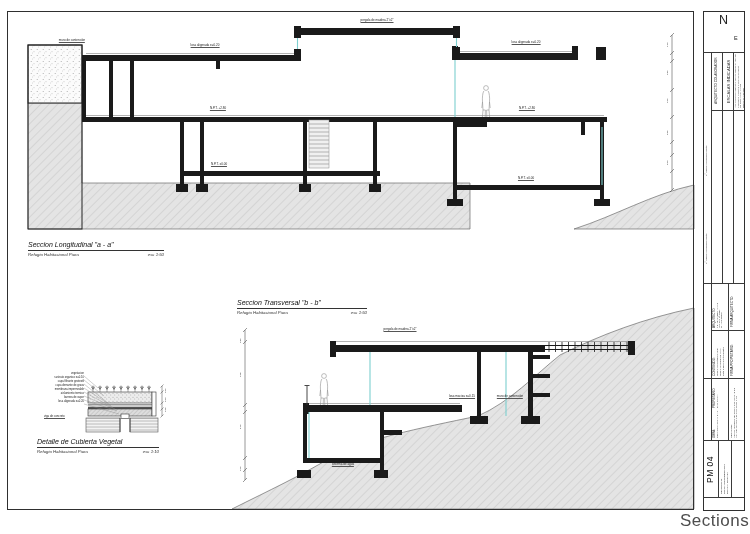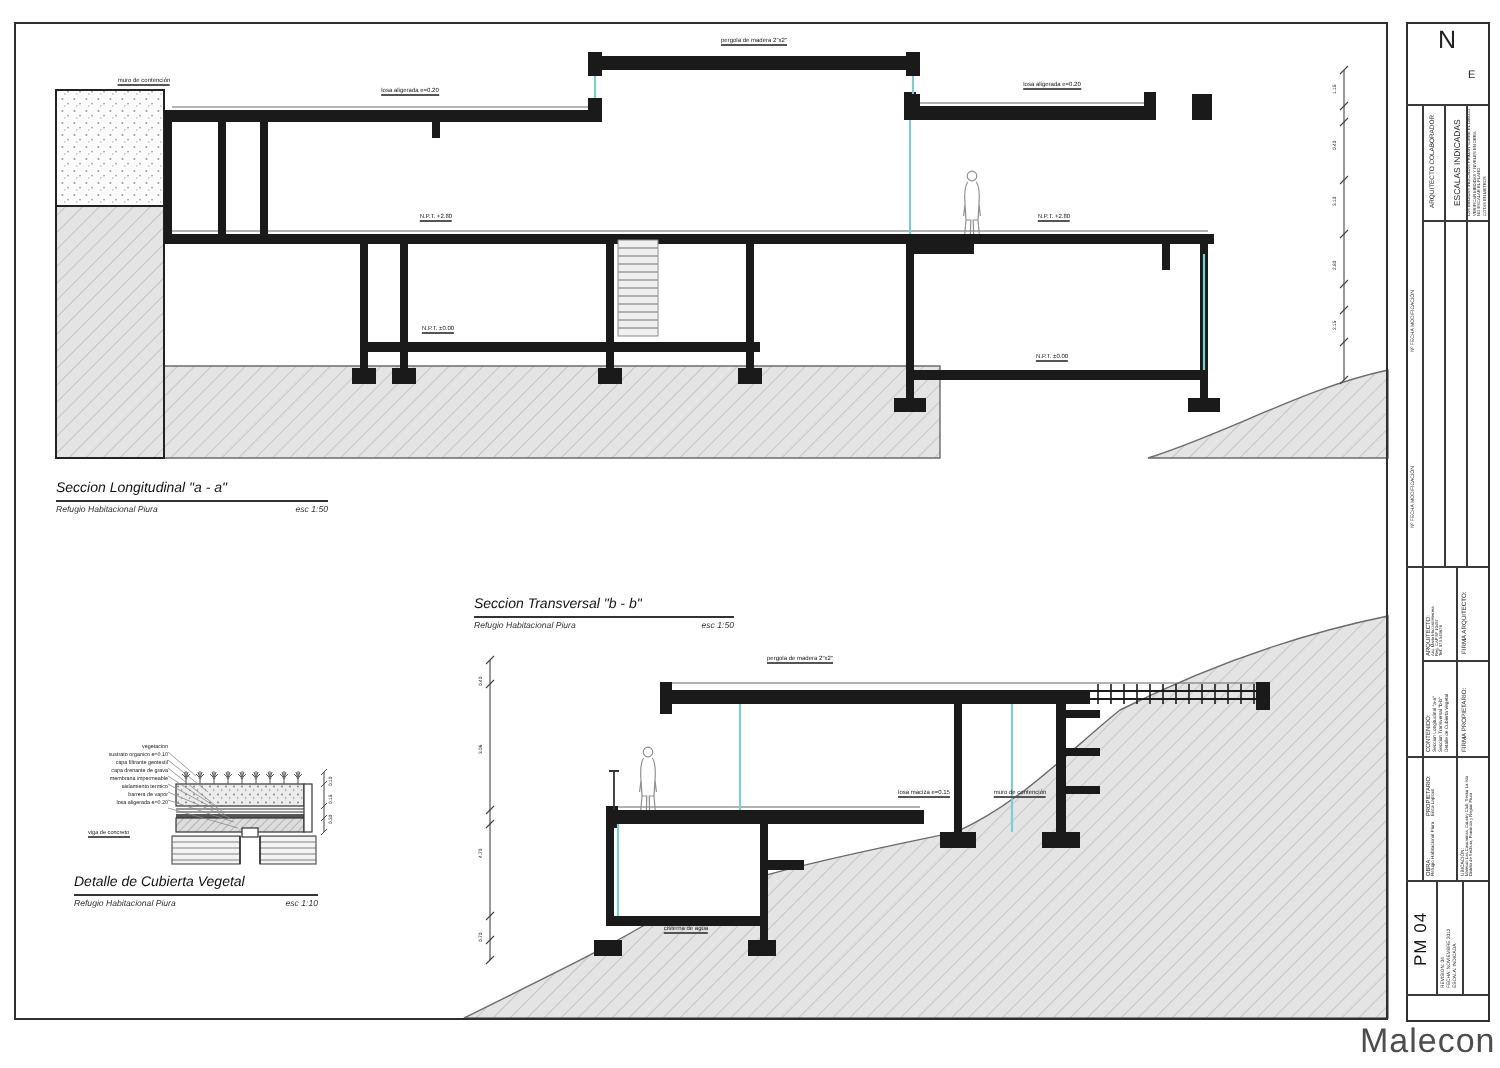--- a/index.html
+++ b/index.html
@@ -313,14 +313,14 @@
     <span style="font-size:2.1px">Malecon Las Casuarinas, Country Club, Sector La Isla</span>
     <span style="font-size:2.1px">Distrito de Sechura, Provincia y Region Piura</span>
   </div>
   <span class="vt" style="left:705px;top:444px;height:50px;font-size:8.5px;letter-spacing:.5px;color:#111">PM 04</span>
   <div class="vblock" style="left:719.5px;top:444px;height:50px">
     <span style="font-size:2.4px">REVISION: 04</span>
     <span style="font-size:2.4px">FECHA: NOVIEMBRE 2012</span>
     <span style="font-size:2.4px">ESCALA: INDICADA</span>
   </div>
 
-  <div class="caption">Malecon</div>
+  <div class="caption">Sections</div>
 </div>
 
 </body></html>

